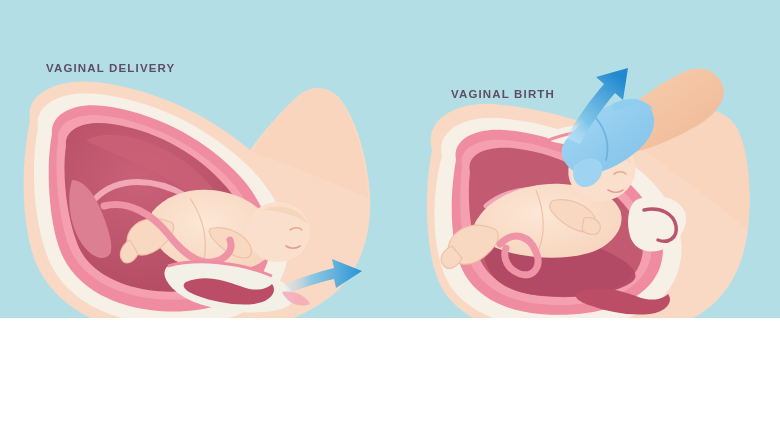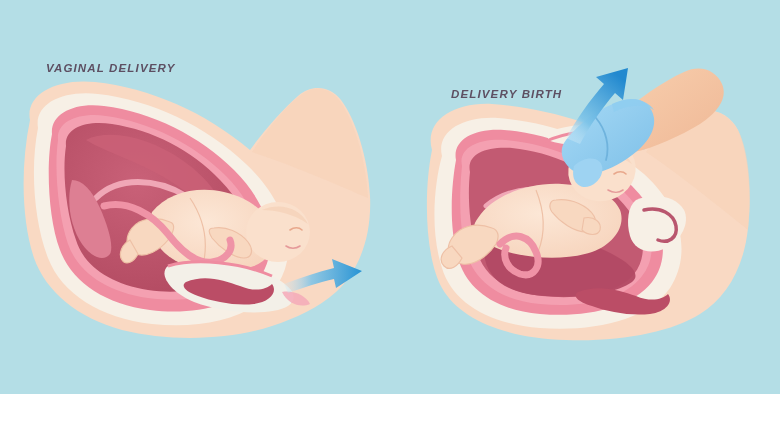--- a/index.html
+++ b/index.html
@@ -4,24 +4,23 @@
 <title>Delivery Methods Illustration</title>
 <style>
   html, body {
     margin: 0;
     padding: 0;
     background: #ffffff;
   }
   #canvas {
     position: relative;
     width: 780px;
-    height: 394px;
+    height: 318px;
     overflow: hidden;
     font-family: "Liberation Sans", sans-serif;
-    font-style: italic;
   }
   #bg-layer {
     position: absolute;
     inset: 0;
   }
   .panel-label {
     position: absolute;
     font-family: "Liberation Sans", sans-serif;
     font-weight: 700;
     font-size: 11.5px;
@@ -358,15 +357,15 @@
                  L 628,68
                  L 623,100
                  L 615,93
                  C 602,108 589,127 580,144 Z"></path>
       </g>
     </g>
   </svg>
 
   <div class="panel-label" id="label-vaginal" style="color: rgb(93, 79, 98);">VAGINAL DELIVERY</div>
 
-  <div class="panel-label" id="label-cesarean" style="color: rgb(93, 79, 98);">DELIVERY BIRTH</div>
+  <div class="panel-label" id="label-cesarean" style="color: rgb(93, 79, 98);">VAGINAL BIRTH</div>
 
 </div>
 
 </body></html>

